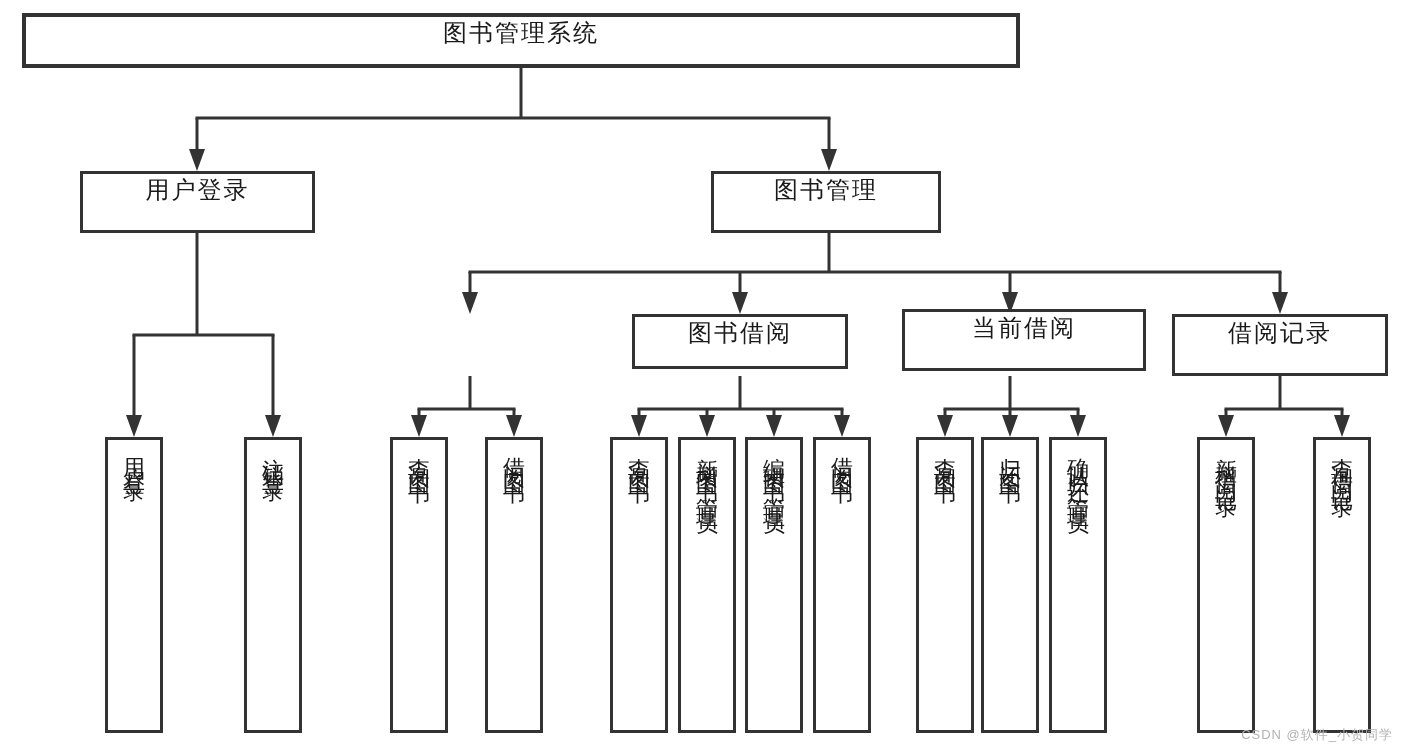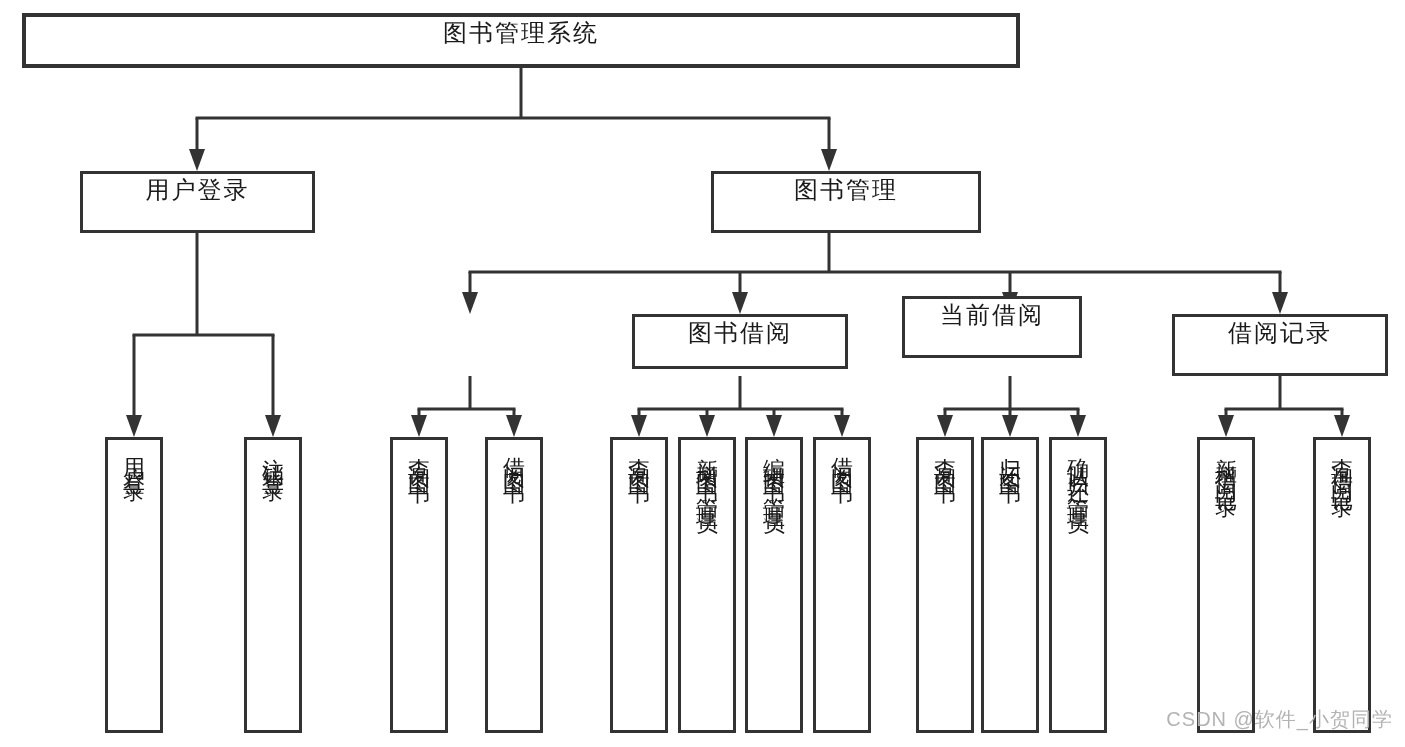--- a/index.html
+++ b/index.html
@@ -48,22 +48,22 @@
     writing-mode: vertical-rl;
     text-orientation: mixed;
     font-size: 22px;
     line-height: 1;
     letter-spacing: 8px;
     white-space: nowrap;
   }
   .watermark {
     position: absolute;
     right: 12px;
-    bottom: 14px;
-    font-size: 20px;
+    bottom: 3px;
+    font-size: 13px;
     color: var(--wm, #b3b3b3);
     letter-spacing: 1px;
     z-index: 3;
   }
 </style>
 </head>
 <body>
 
 <div class="canvas">
 
@@ -143,28 +143,28 @@
     </g>
   </svg>
 
   <div class="box hbox root" style="left:22px;top:13px;width:998px;height:55px">
     <span>图书管理系统</span>
   </div>
 
   <div class="box hbox" style="left:80px;top:171px;width:235px;height:62px">
     <span>用户登录</span>
   </div>
-  <div class="box hbox" style="left:711px;top:171px;width:270px;height:62px">
+  <div class="box hbox" style="left:711px;top:171px;width:230px;height:62px">
     <span>图书管理</span>
   </div>
 
   <div class="box hbox" style="left:632px;top:314px;width:216px;height:55px">
     <span>图书借阅</span>
   </div>
-  <div class="box hbox" style="left:902px;top:296px;width:180px;height:62px">
+  <div class="box hbox" style="left:902px;top:309px;width:244px;height:62px">
     <span>当前借阅</span>
   </div>
   <div class="box hbox" style="left:1172px;top:314px;width:216px;height:62px">
     <span>借阅记录</span>
   </div>
 
   <div class="box vbox" style="left:105px;top:437px;width:58px;height:296px">
     <span class="vtext">用户登录</span>
   </div>
   <div class="box vbox" style="left:244px;top:437px;width:58px;height:296px">

